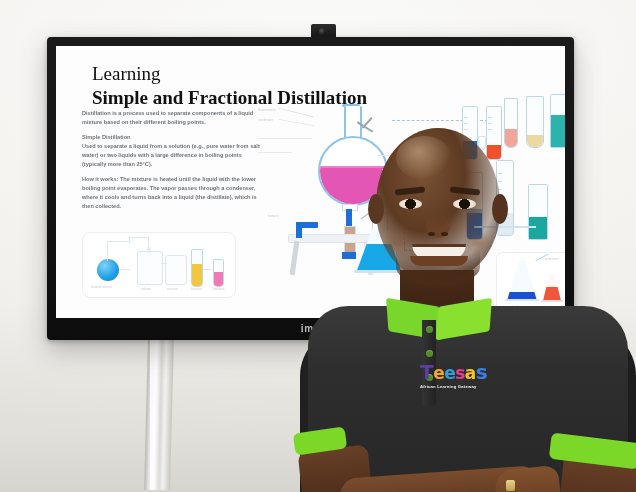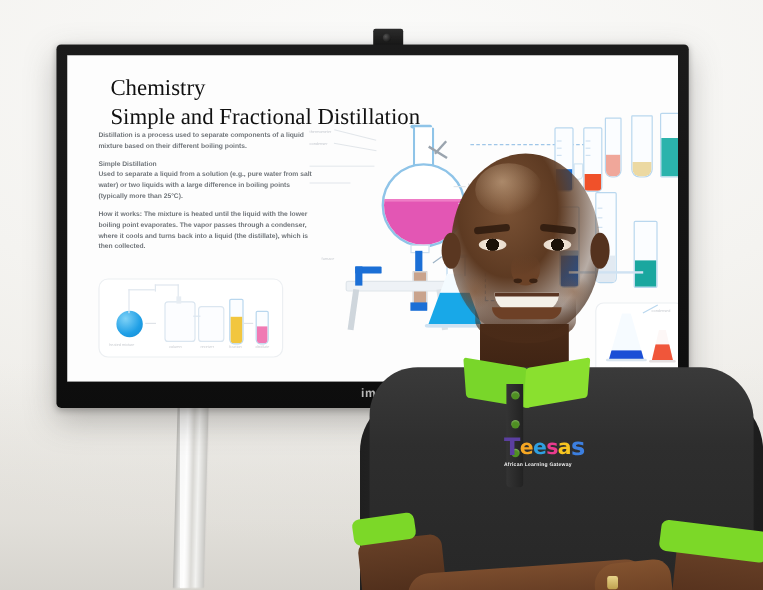--- a/index.html
+++ b/index.html
@@ -33,21 +33,21 @@
     display:flex;align-items:center;justify-content:center;
     color:#b9b9b9;font-size:10px;letter-spacing:.5px;font-weight:600;}
   .webcam{position:absolute;left:311px;top:24px;width:25px;height:14px;
     background:linear-gradient(to bottom,#2c2c2c,#141414);border-radius:2px 2px 0 0;}
   .webcam-lens{position:absolute;left:8px;top:4px;width:7px;height:7px;border-radius:50%;
     background:radial-gradient(circle at 35% 35%,#555,#000);}
   
   .slide{position:absolute;inset:0;background:#fdfdfd;}
   .slide-title{position:absolute;left:36px;top:16px;color:#111;
     font-family:"Liberation Serif", serif;font-size:19px;line-height:1.28;}
-  .slide-title .l2{display:block;}
+  .slide-title .l2{display:block;font-weight:bold;}
   .body-text{position:absolute;left:26px;top:63px;width:180px;
     color:#6f7479;font-size:5.6px;line-height:1.62;font-weight:600;}
   .body-text p{margin:0 0 6px 0;}
   .body-text p.tight{margin-bottom:0;}
   
   .illus{position:absolute;left:200px;top:46px;width:320px;height:240px;}
   .tiny-label{position:absolute;color:#c9ccd1;font-size:3.2px;white-space:nowrap;}
   .dashline{position:absolute;border-top:1px dashed #9fc6e8;}
   .dashline.v{border-top:none;border-left:1px dashed #9fc6e8;}
   .arrow{position:absolute;width:0;height:0;border-top:2.5px solid transparent;
@@ -152,21 +152,21 @@
   <div class="webcam">
     <div class="webcam-lens"></div>
   </div>
 
   <div class="tv">
     <div class="tv-inner">
 
       <div class="slide">
 
         <div class="slide-title">
-          <span>Chemistry</span>
+          <span>Learning</span>
           <span class="l2">Simple and Fractional Distillation</span>
         </div>
 
         <div class="body-text">
           <p>Distillation is a process used to separate components of a liquid mixture based on their different boiling points.</p>
           <p class="tight"> Simple Distillation</p>
           <p> Used to separate a liquid from a solution (e.g., pure water from salt water) or two liquids with a large difference in boiling points (typically more than 25°C).</p>
           <p>How it works: The mixture is heated until the liquid with the lower boiling point evaporates. The vapor passes through a condenser, where it cools and turns back into a liquid (the distillate), which is then collected.</p>
         </div>
 

